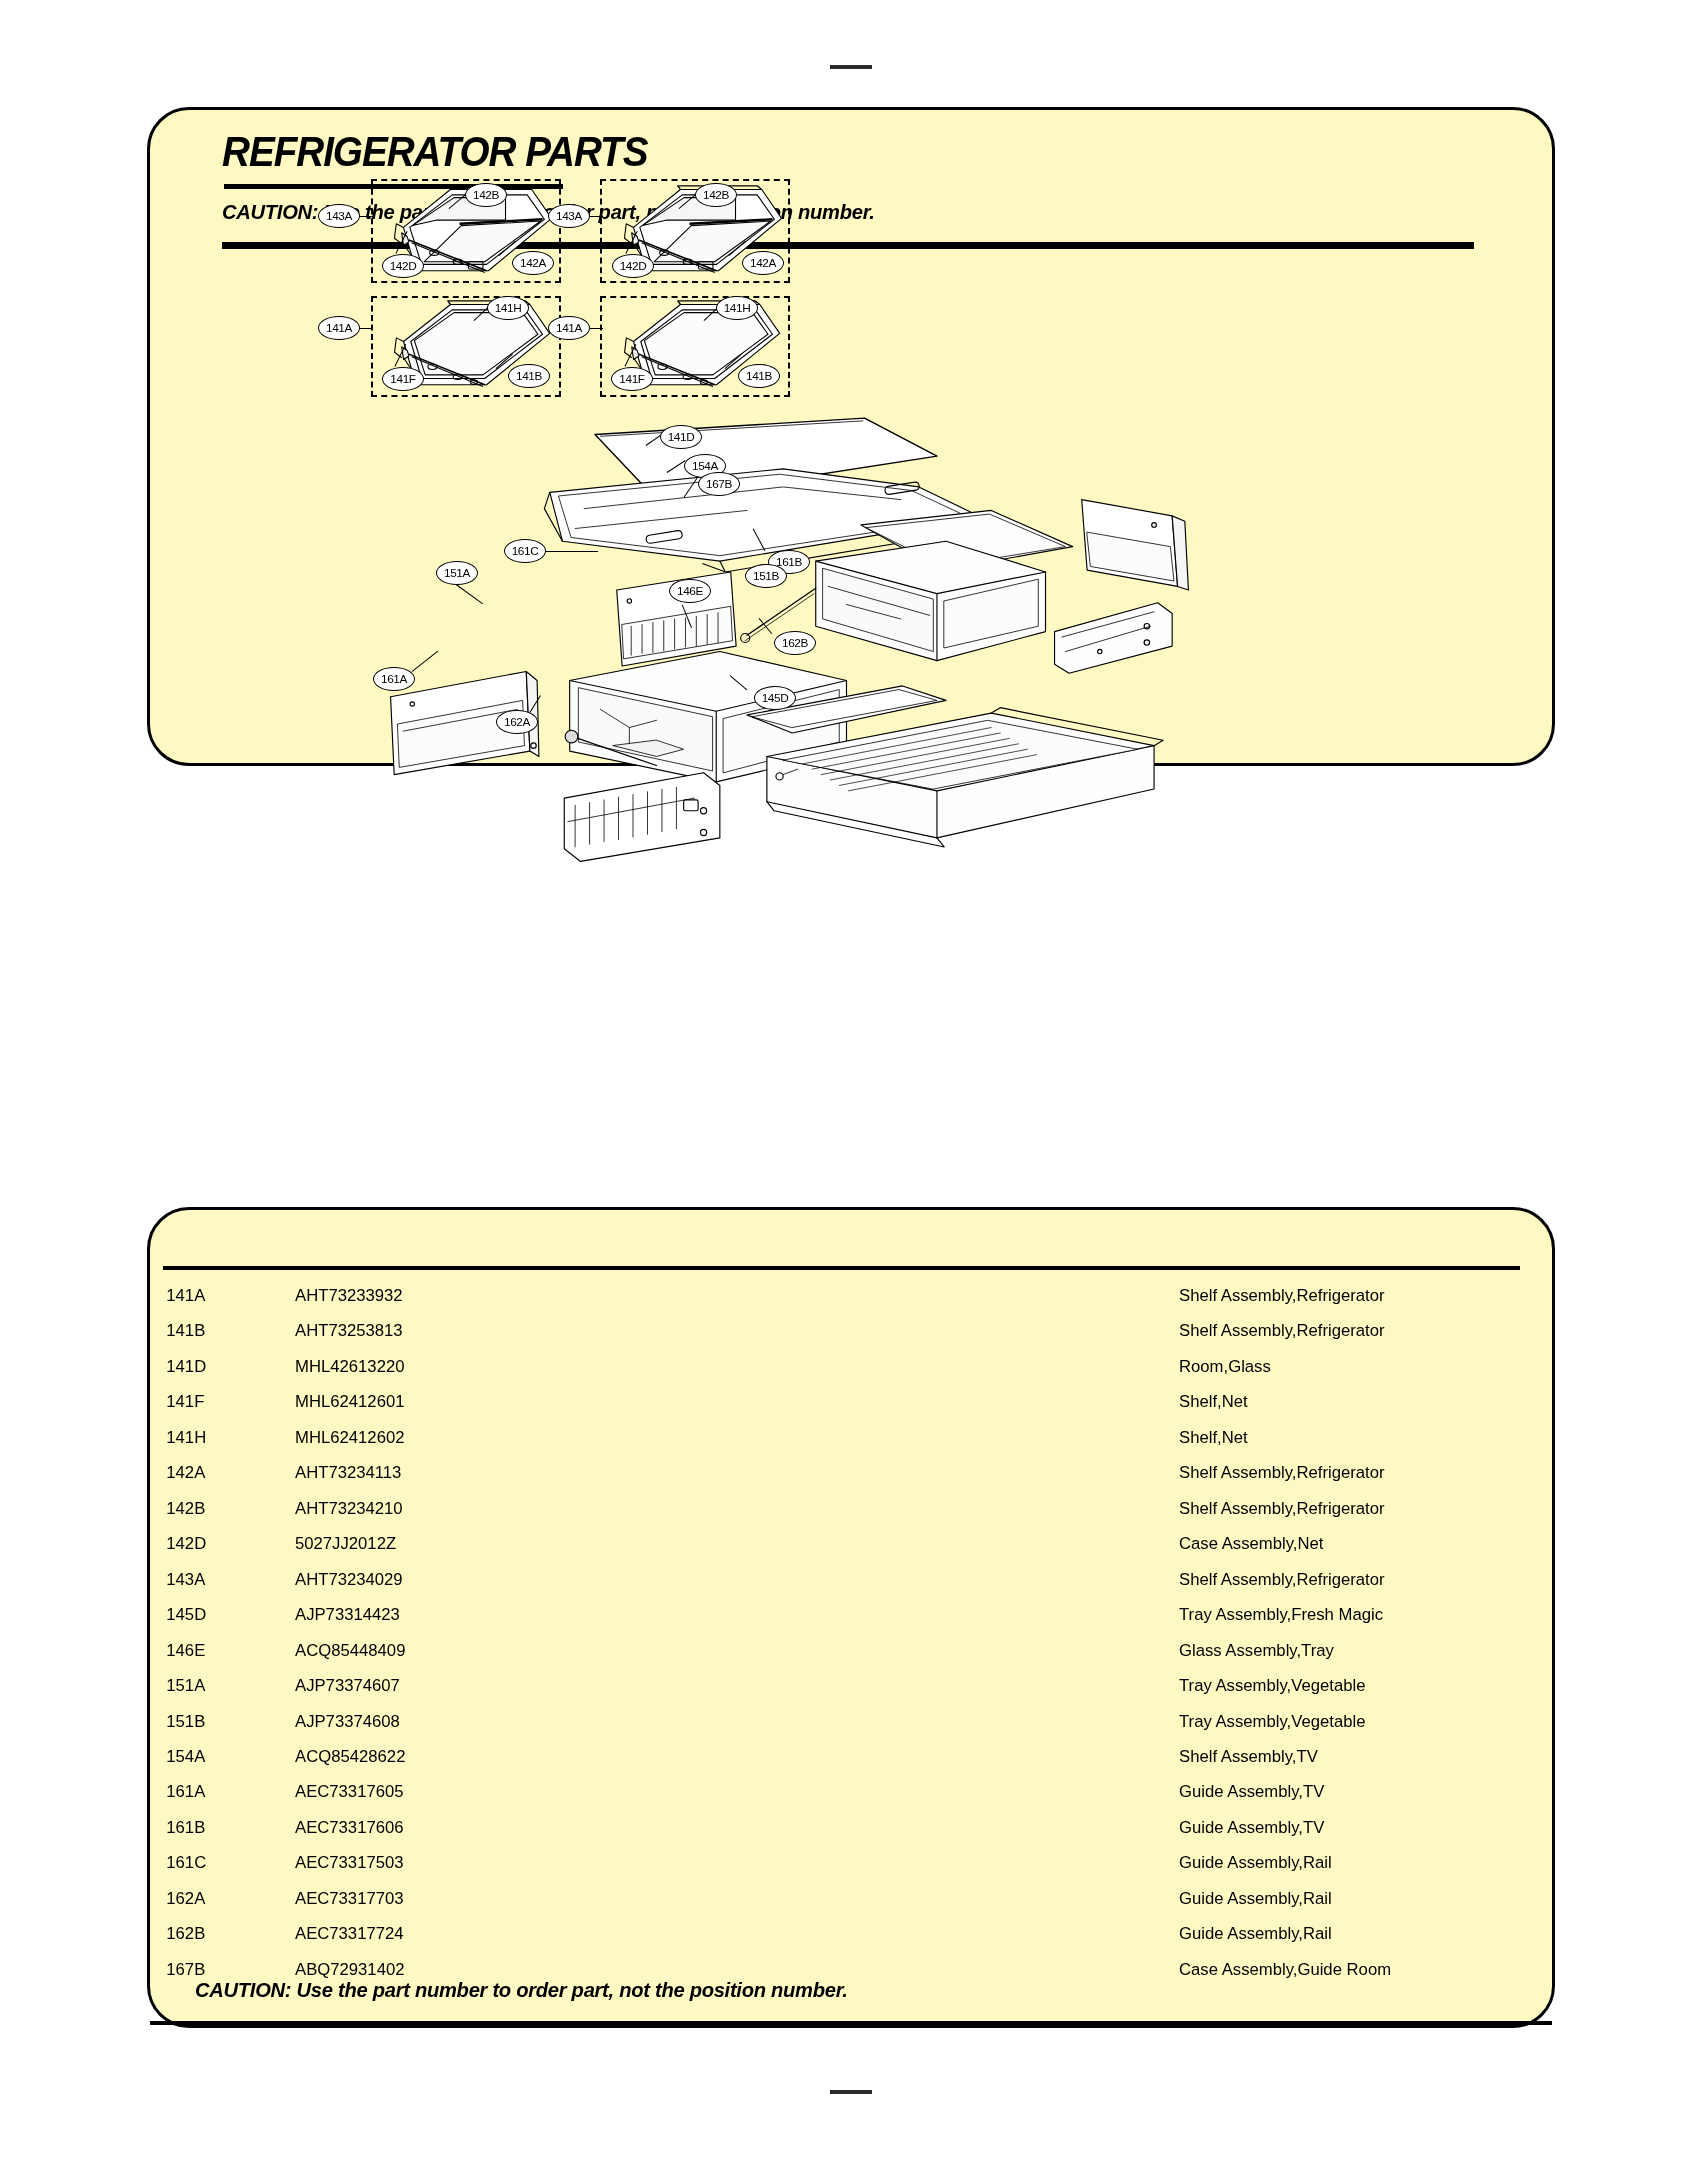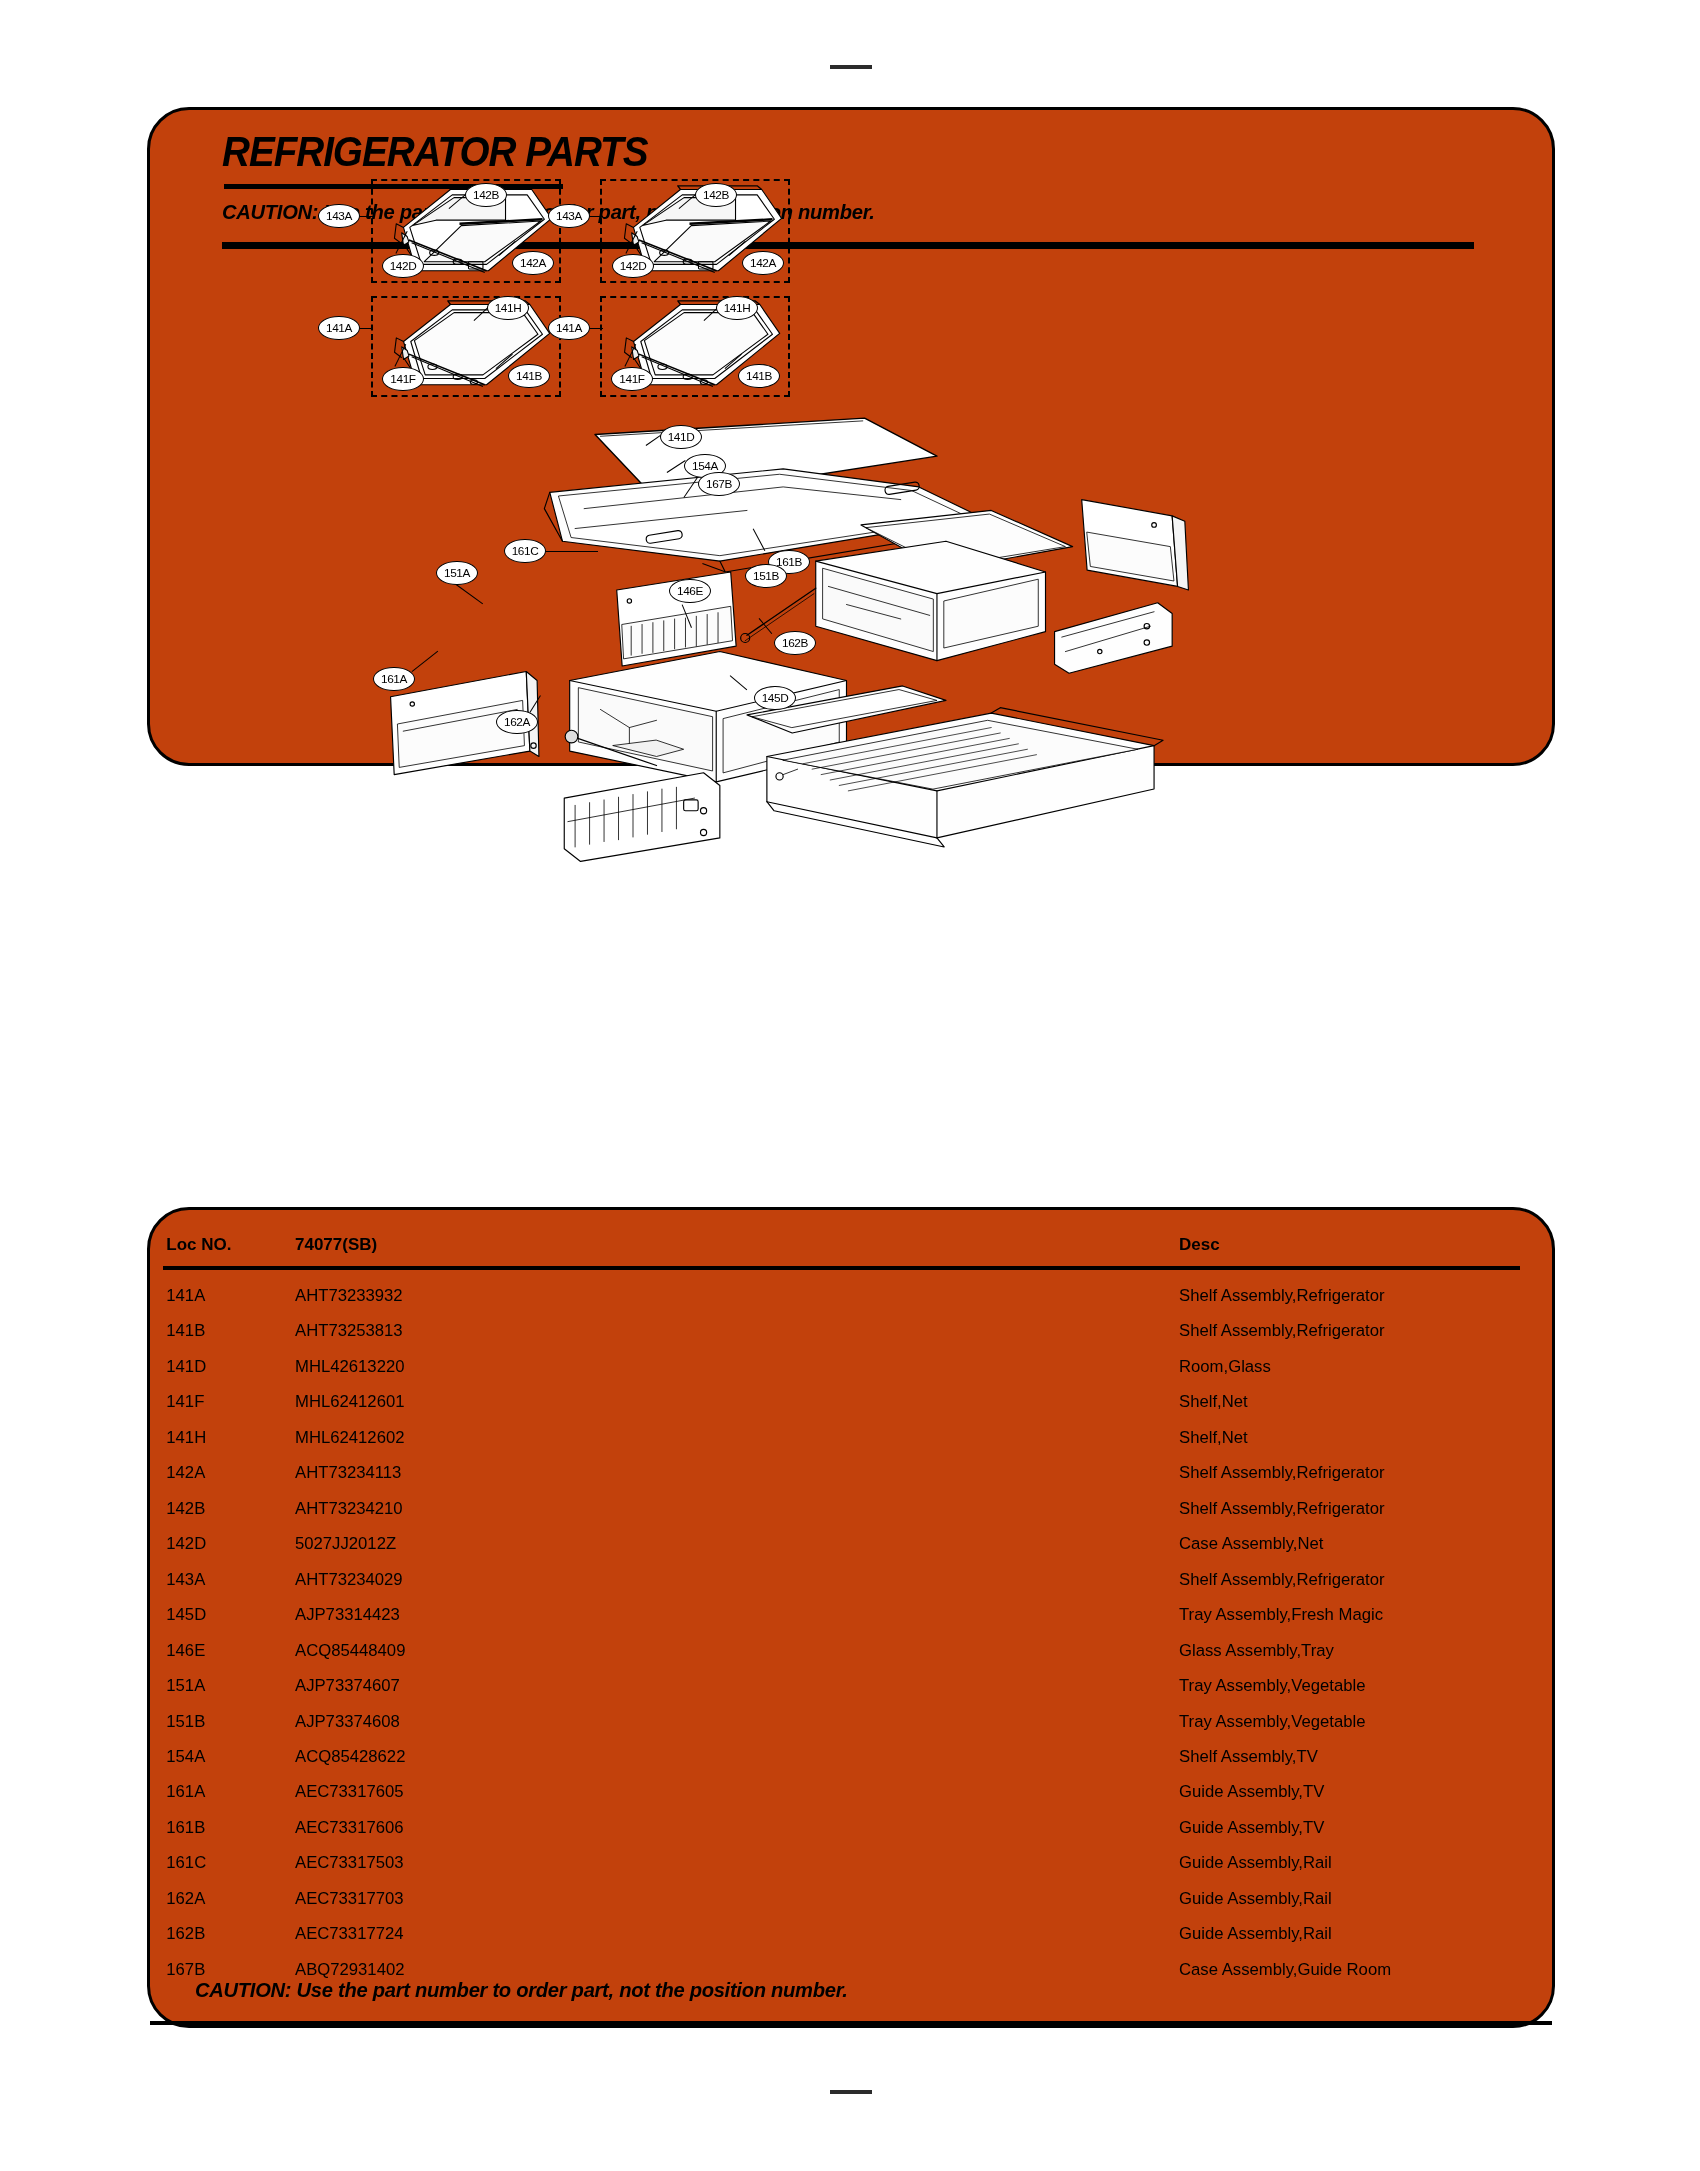--- a/index.html
+++ b/index.html
@@ -26,21 +26,21 @@
     background: #2b2b2b;
   }
   .page-mark.top { top: 65px; }
   .page-mark.bottom { top: 2090px; }
 
   
   .panel {
     position: absolute;
     border: 3.6px solid #000;
     border-radius: 42px;
-    background: #c2410c;
+    background: #fef9c3;
     box-sizing: border-box;
   }
   #diagram-panel {
     left: 147px;
     top: 107px;
     width: 1408px;
     height: 659px;
   }
   #table-panel {
     left: 147px;
@@ -458,25 +458,20 @@
   <div class="lead" style="left:380px; top:602px; width:20px; transform:rotate(-58deg);"></div>
 
   <div class="callout" style="left:604px; top:576px;">145D</div>
   <div class="lead" style="left:597px; top:579px; width:22px; transform:rotate(-140deg);"></div>
 
 </div>
 
 <div class="panel" id="table-panel">
   <div id="parts-table">
 
-    <div class="th-row">
-      <div class="th col-loc">Loc NO.</div>
-      <div class="th col-part">74077(SB)</div>
-      <div class="th col-desc">Desc</div>
-    </div>
     <div class="header-rule"></div>
 
     <div id="rows-host">
         <div class="trow" style="top: 76px;">
           <div class="td col-loc">141A</div>
           <div class="td col-part">AHT73233932</div>
           <div class="td col-desc">Shelf Assembly,Refrigerator</div>
         </div>
         <div class="trow" style="top: 111px;">
           <div class="td col-loc">141B</div>

